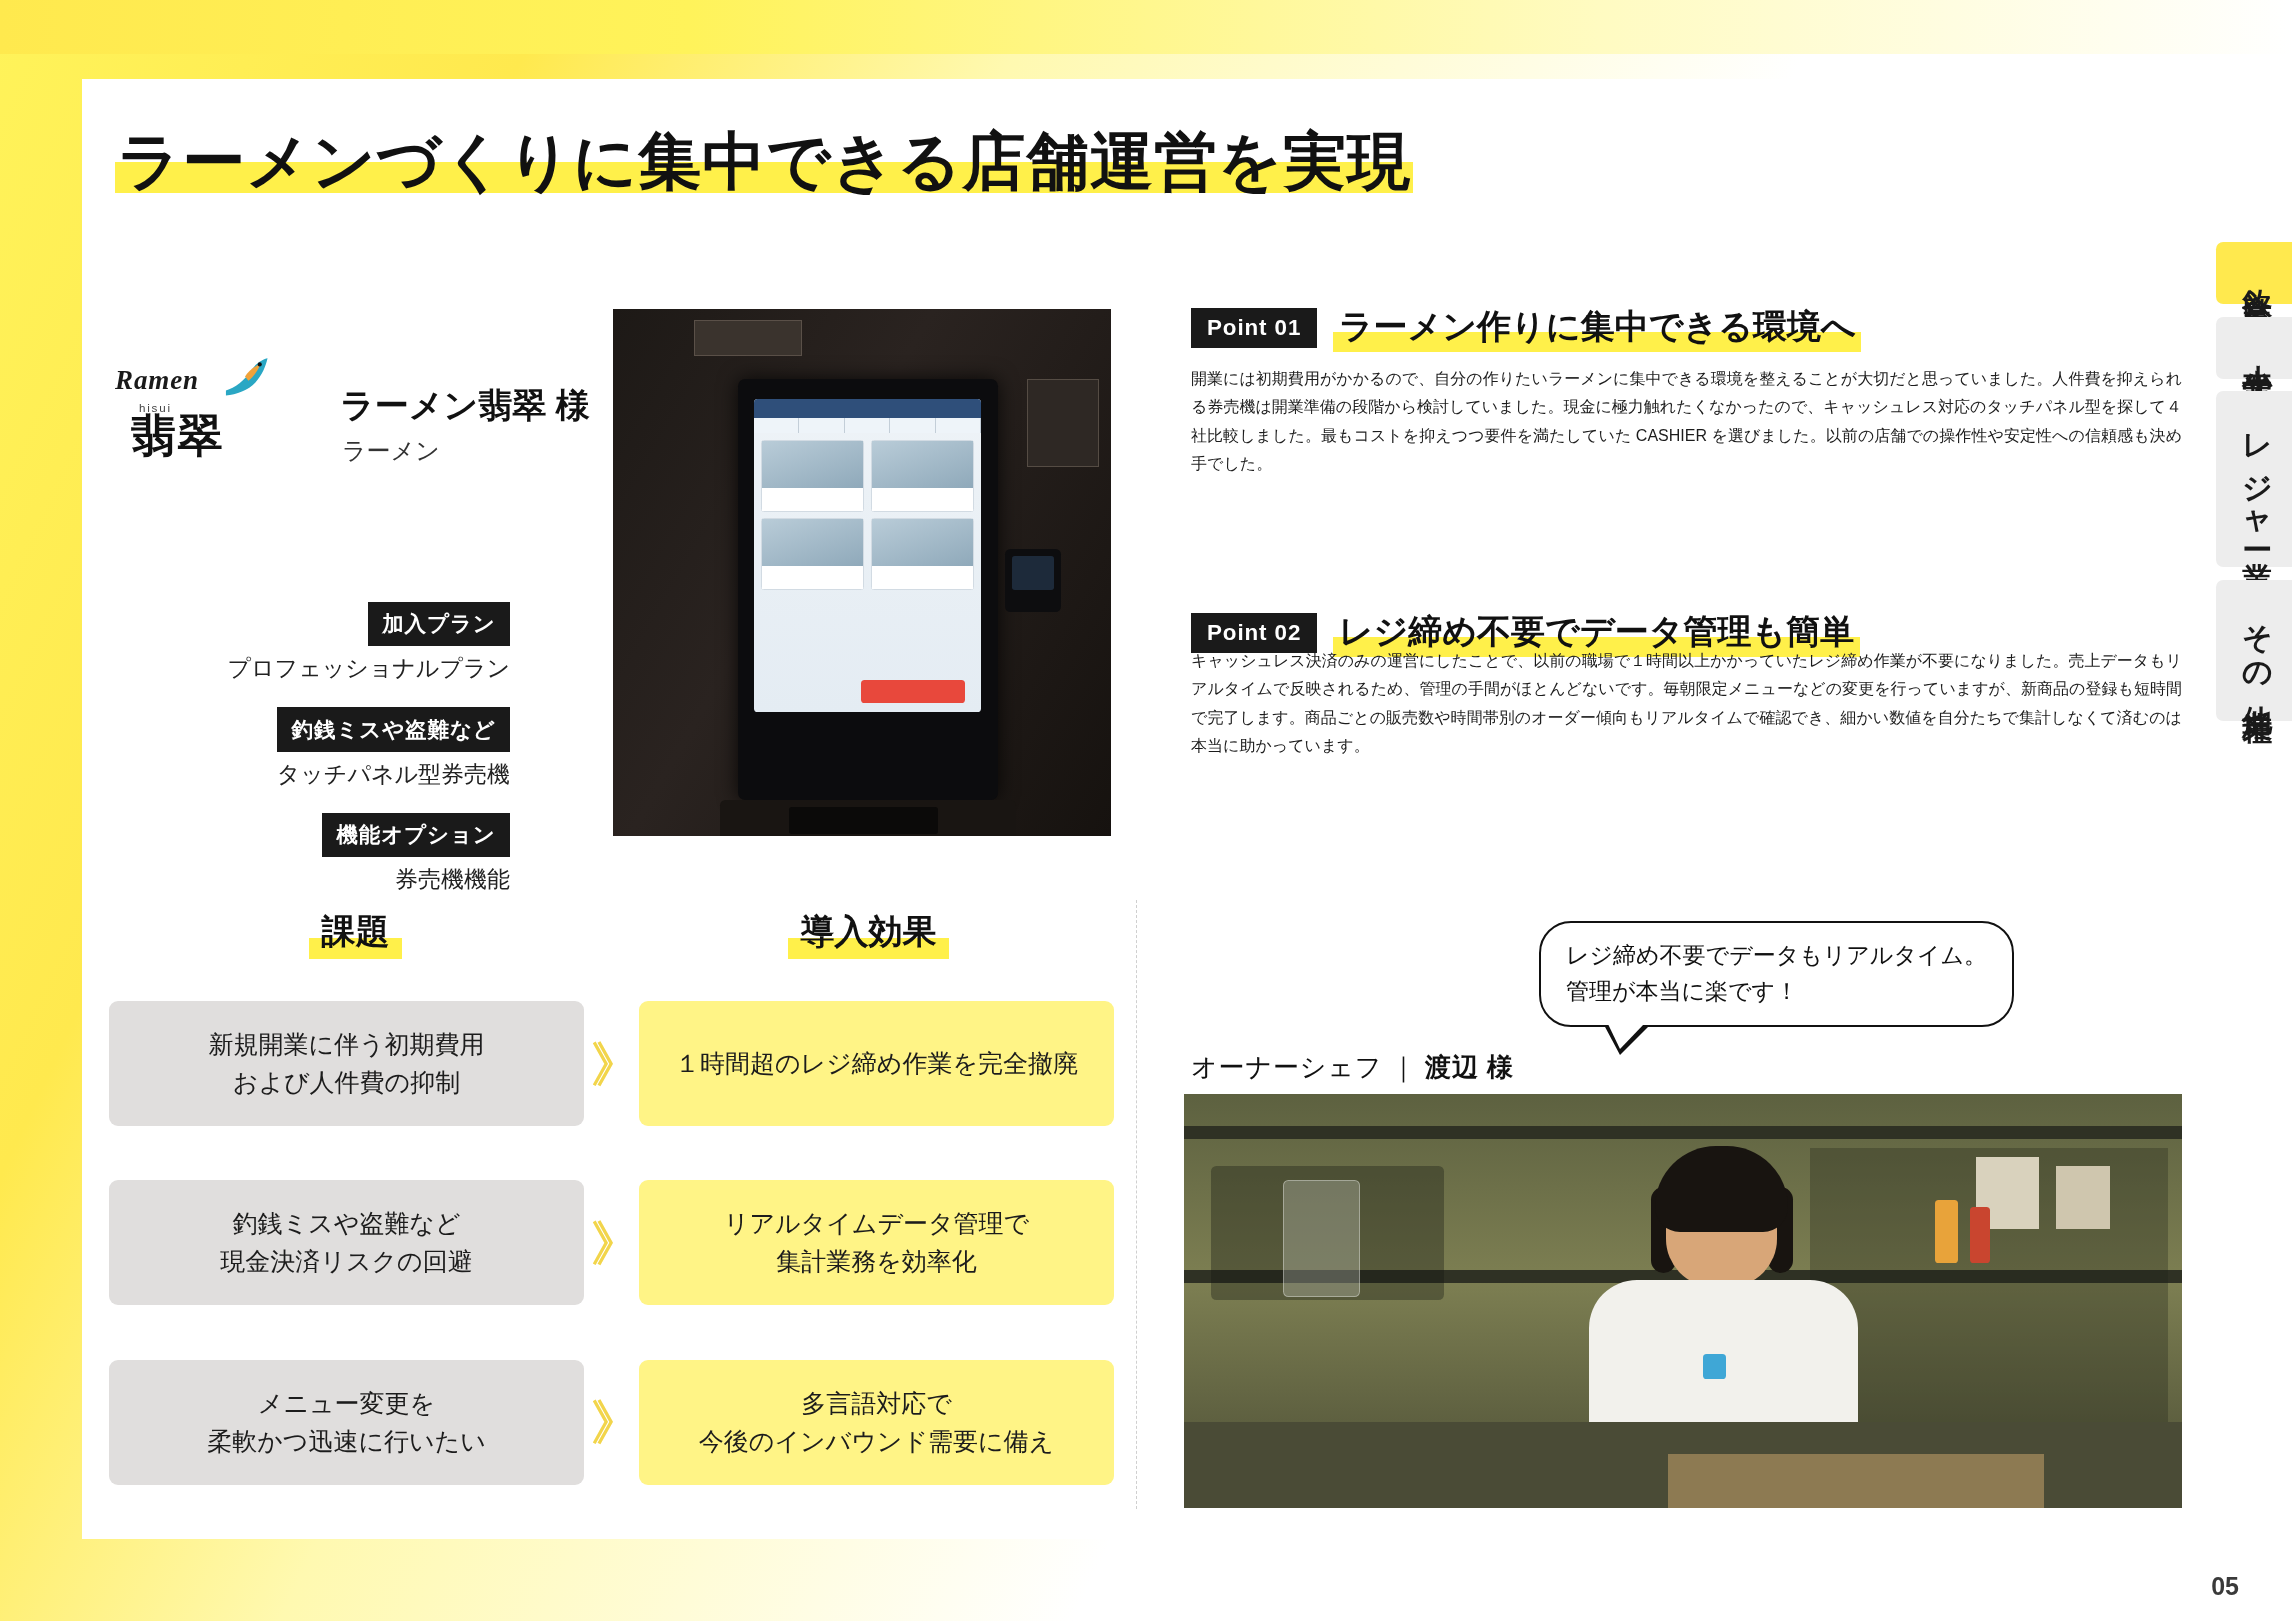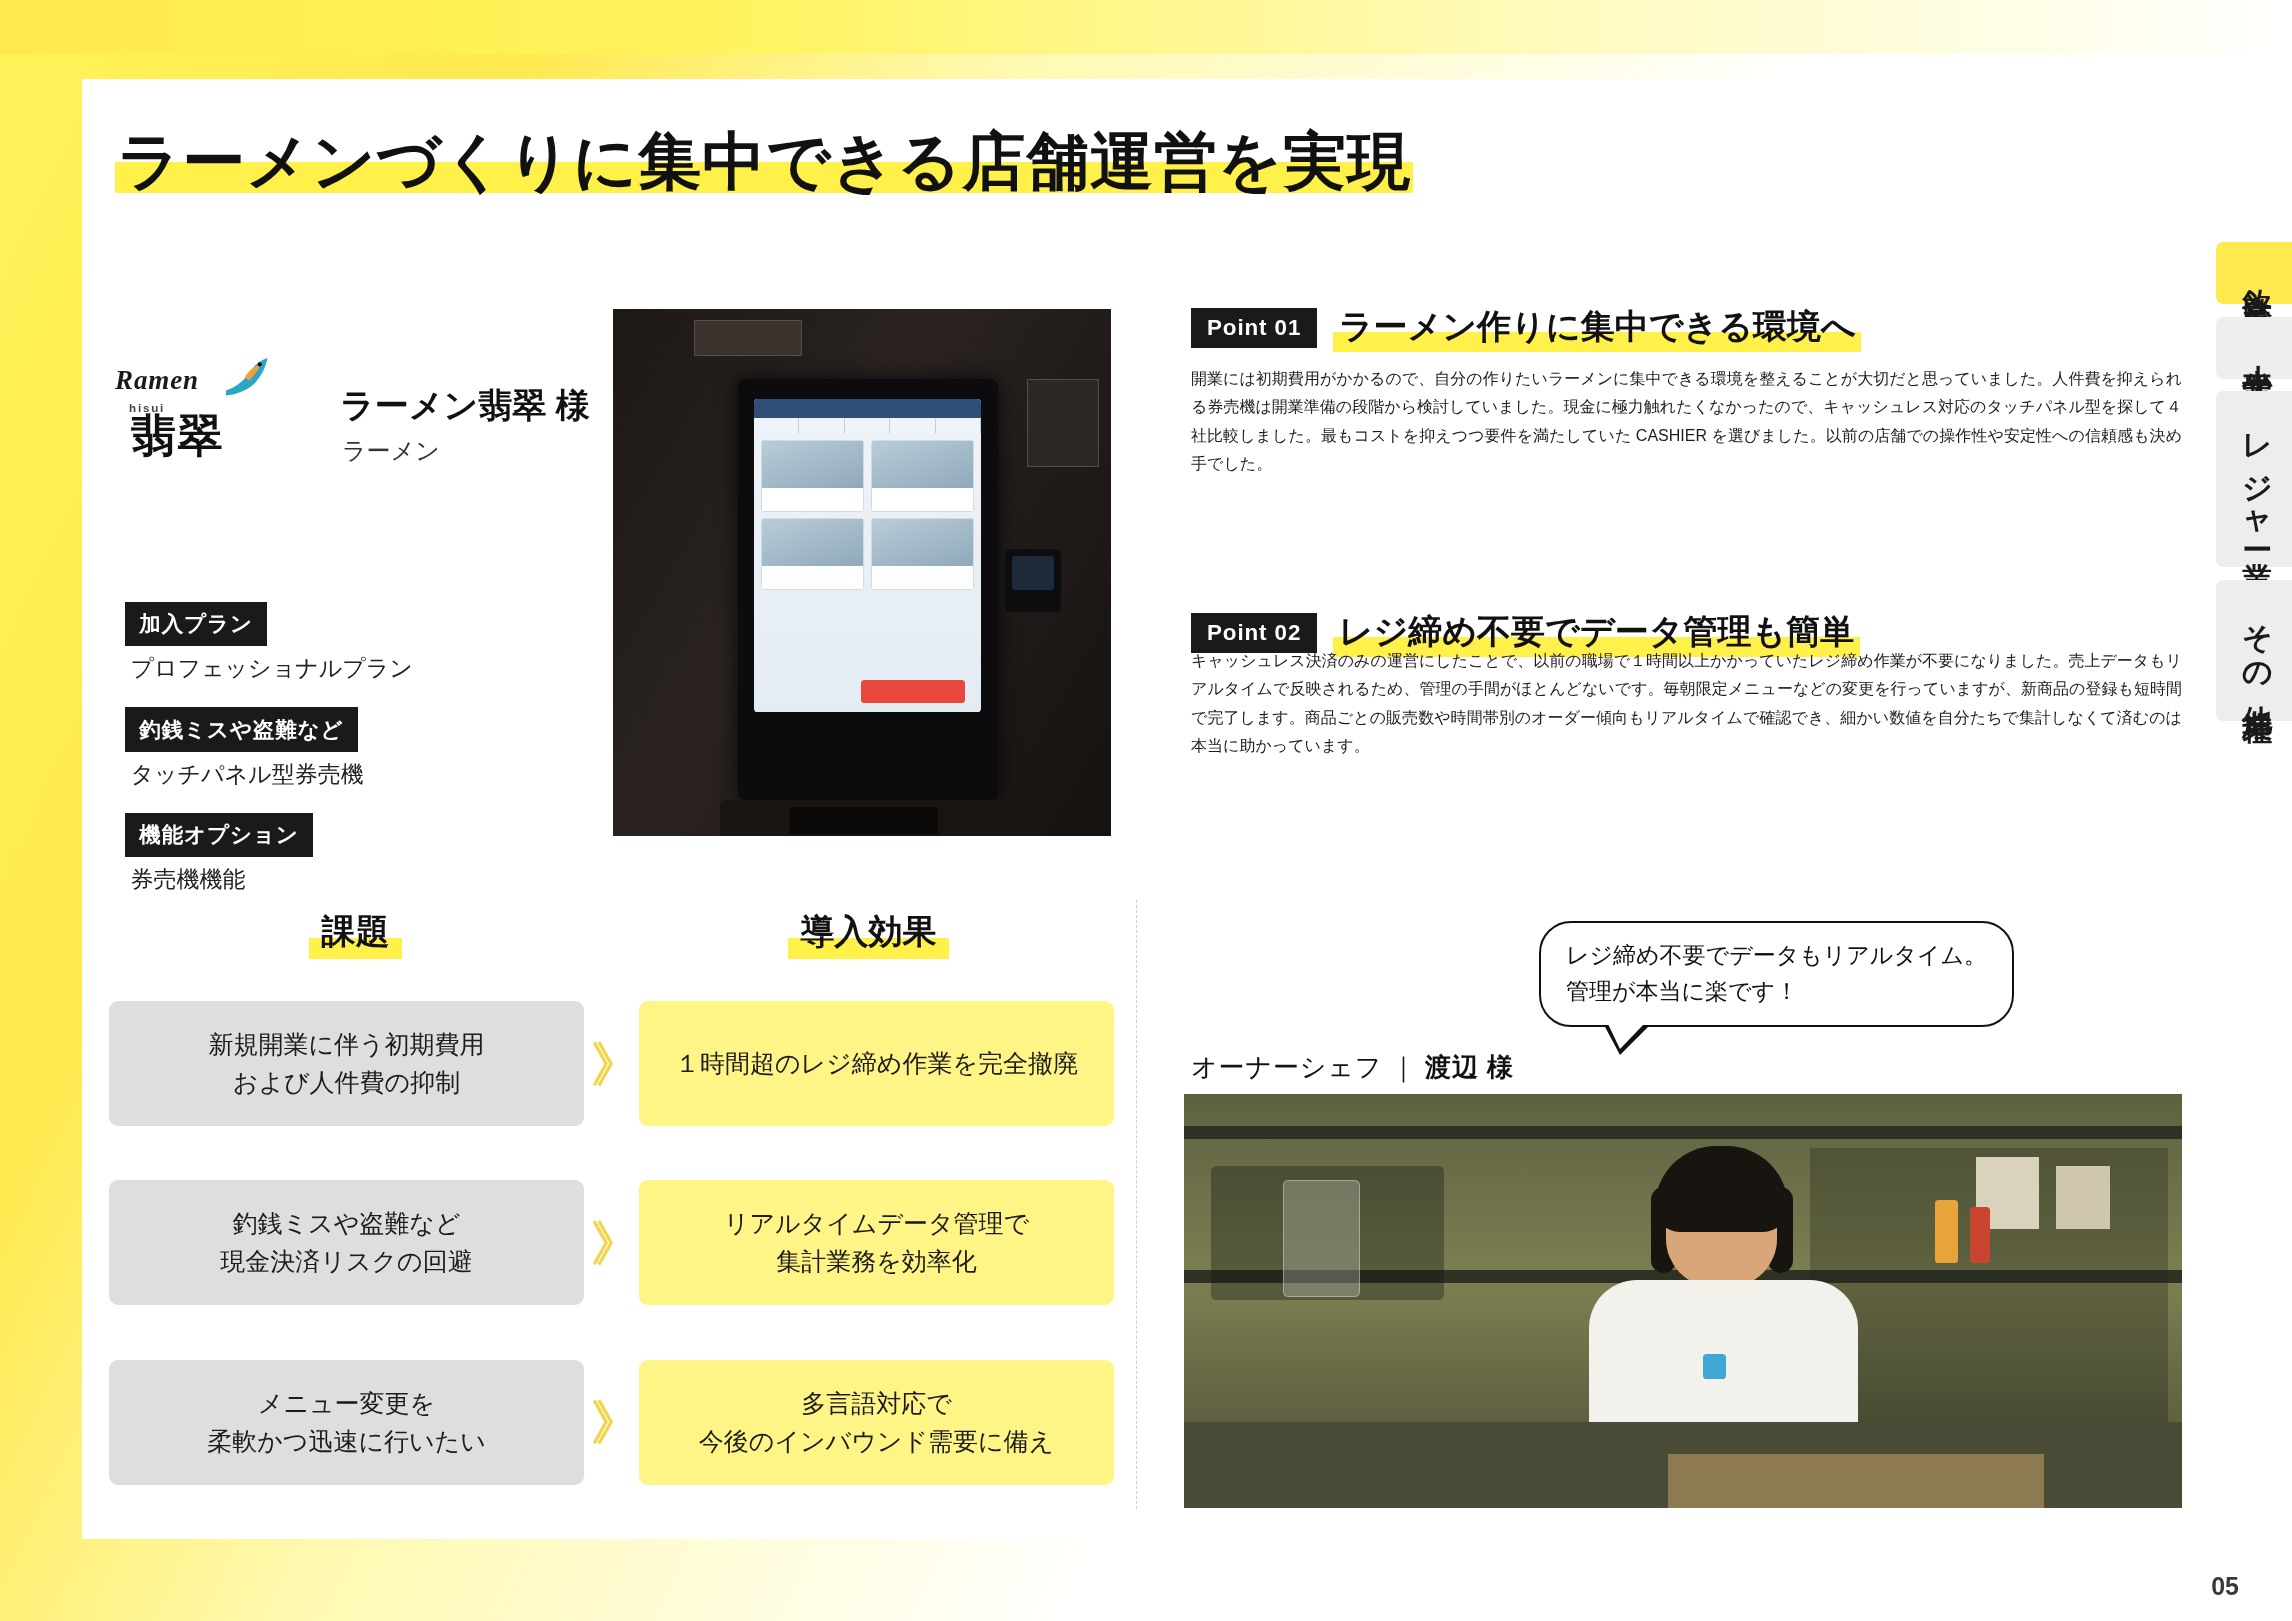--- a/index.html
+++ b/index.html
@@ -54,36 +54,36 @@
     padding:0 1.8px;
   }
   
   .logo-box{position:absolute;left:106px;top:349px;width:170px;height:125px;}
   .logo-box .ramen{
     font-family:"Liberation Serif","DejaVu Serif",serif;
     font-size:27px;font-weight:700;color:#1a1a1a;letter-spacing:0.9px;
     position:absolute;left:9px;top:16px;font-style:italic;
   }
   .logo-box .hisui-romaji{
-    position:absolute;left:23px;top:52px;font-size:11.6px;color:#444;letter-spacing:1.8px;font-weight:bold;
+    position:absolute;left:33px;top:52px;font-size:11.6px;color:#444;letter-spacing:1.8px;
   }
   .logo-box .hisui{
     position:absolute;left:25px;top:57px;font-size:45px;font-weight:800;color:#111;
     font-family:"Liberation Serif","DejaVu Serif",serif;letter-spacing:1.8px;
   }
   .logo-bird{
     position:absolute;right:5.4px;top:5.4px;width:52px;height:52px;
   }
   .client-name{
     position:absolute;left:340px;top:383px;font-size:34px;font-weight:800;color:#111;
   }
   .client-cat{
     position:absolute;left:342px;top:435px;font-size:24px;color:#333;
   }
-  .kv-block{position:absolute;left:125px;top:602px;width:385px;}
+  .kv-block{position:absolute;left:125px;top:602px;width:385px;text-align:right;}
   .kv-label{
     display:inline-block;background:#1a1a1a;color:#fff;font-size:21.5px;font-weight:700;
     padding:7.2px 14.3px 8px;letter-spacing:0.9px;margin-bottom:7.2px;
   }
   .kv-value{font-size:23px;color:#222;margin:0 0 23px 5.4px;}
   
   .photo-main{
     position:absolute;left:613px;top:309px;width:498px;height:527px;
     background:#14100f;overflow:hidden;
   }

